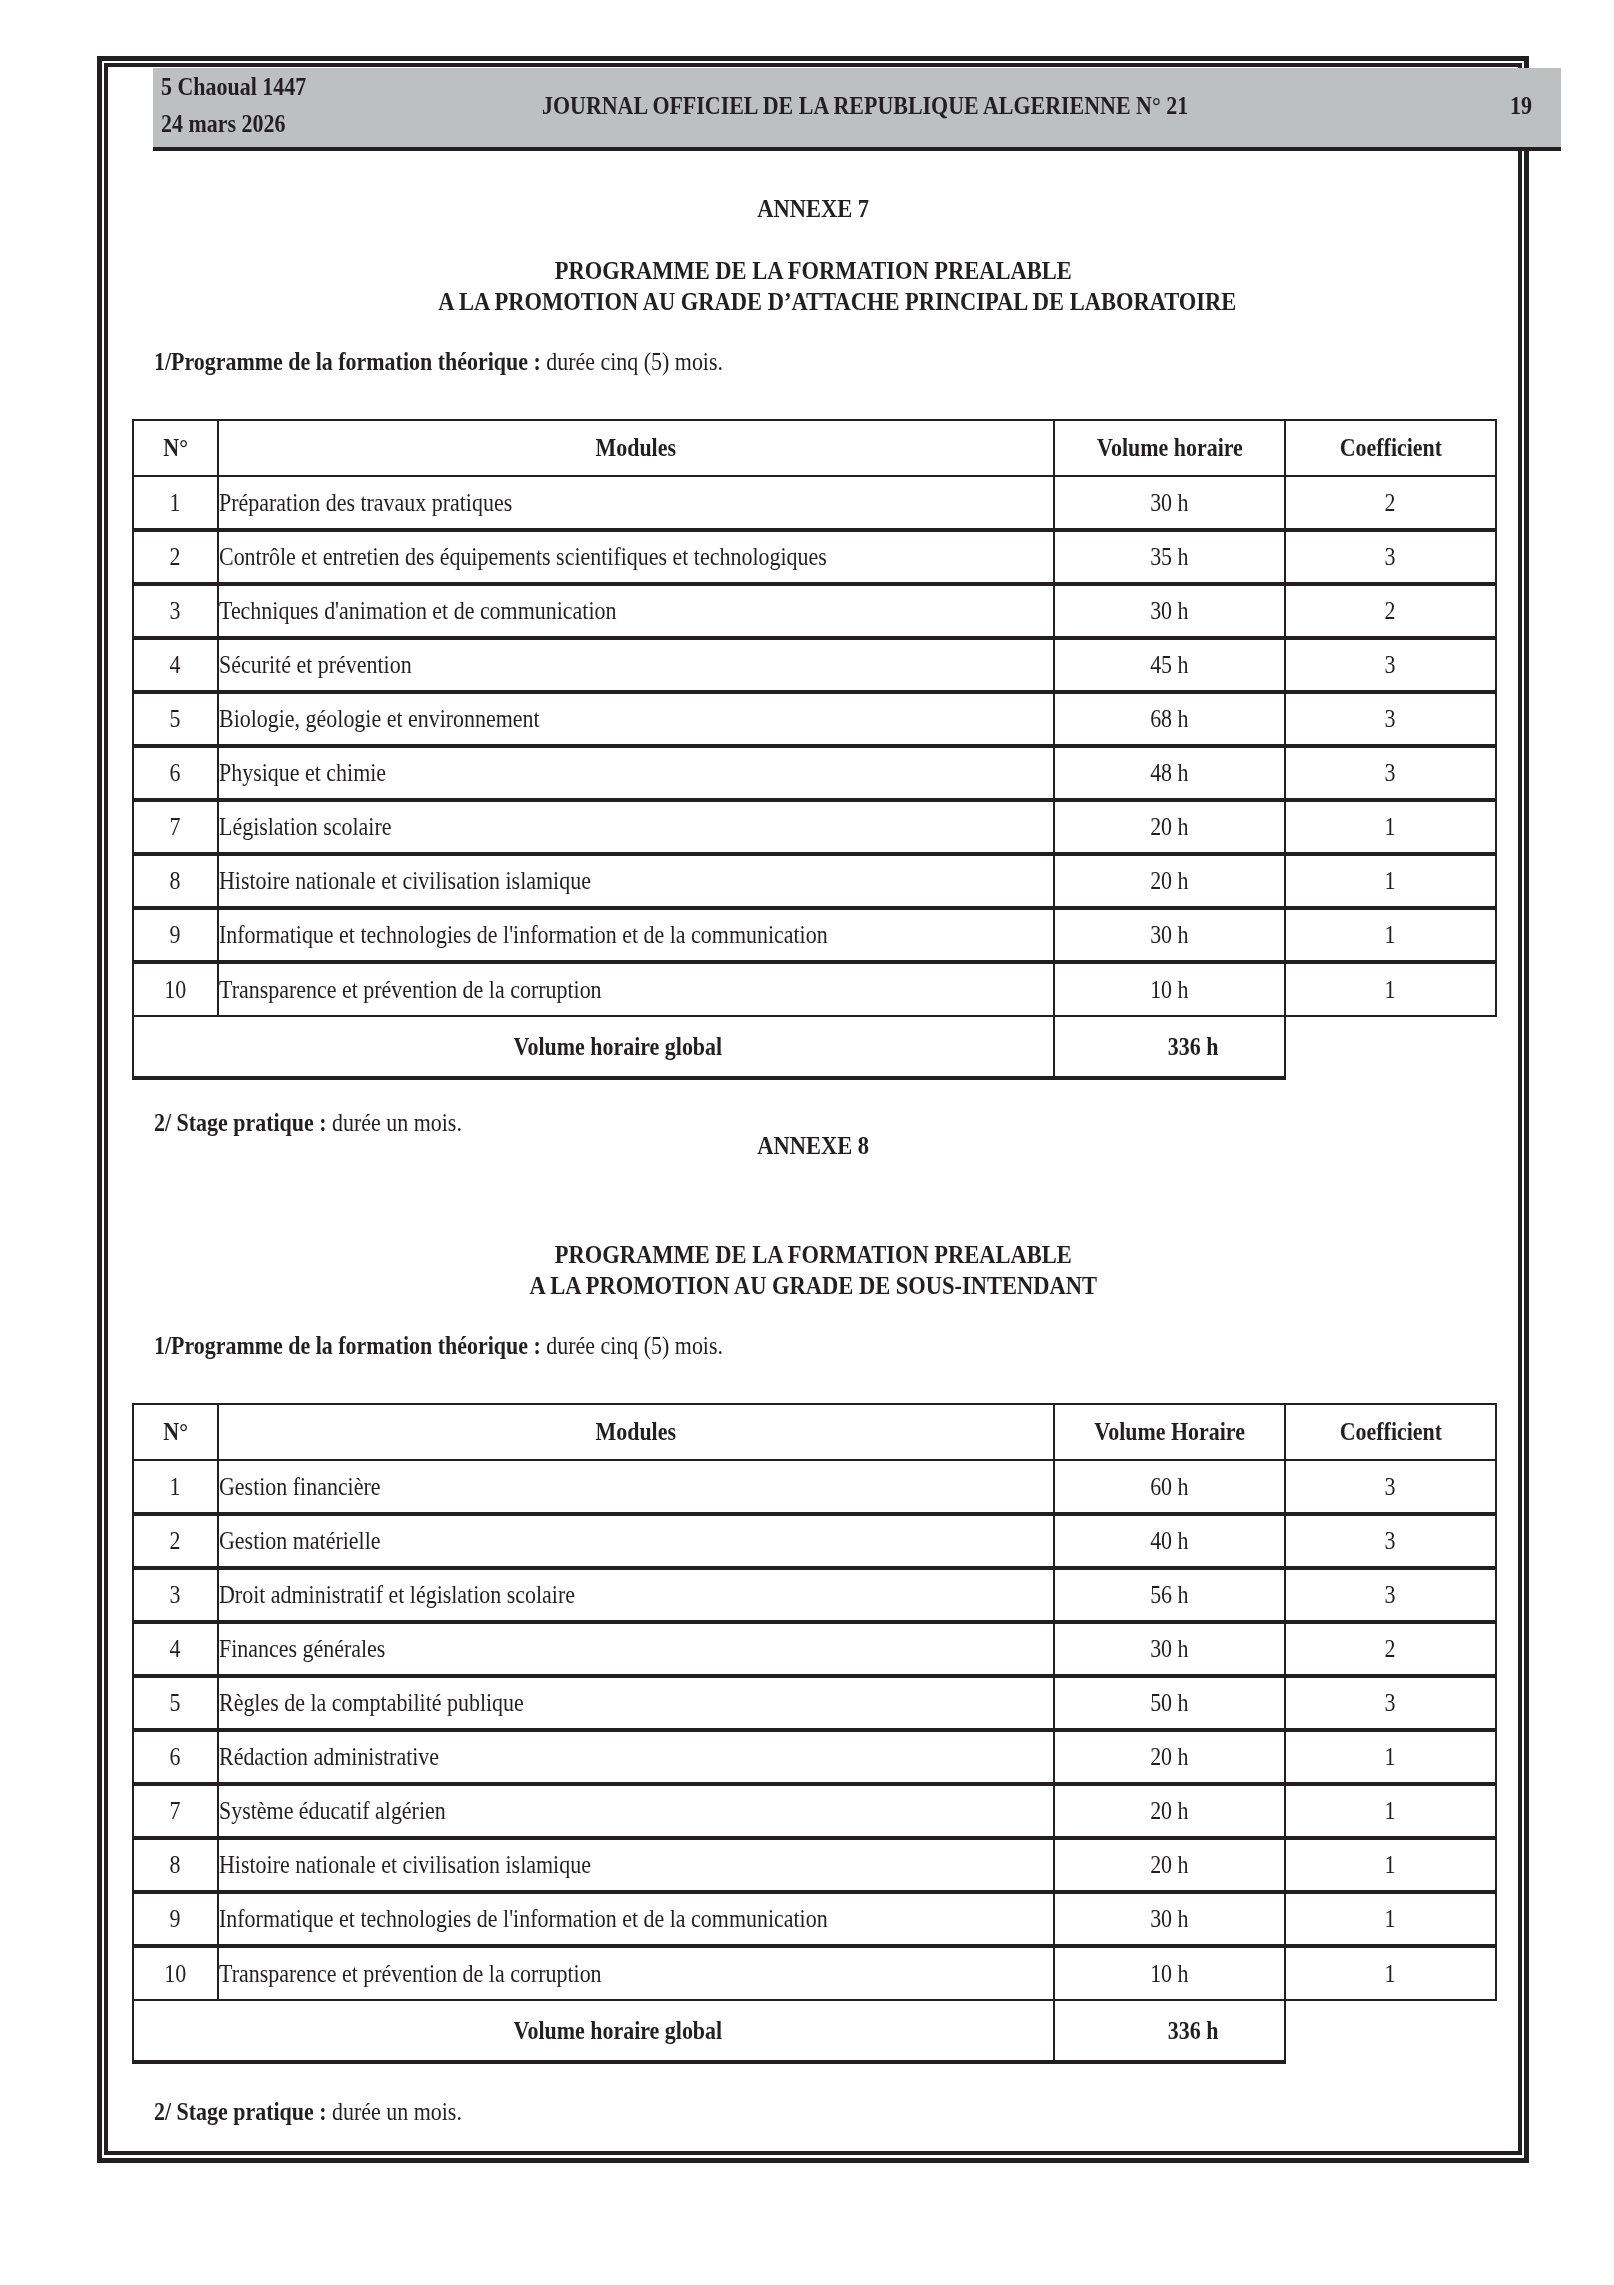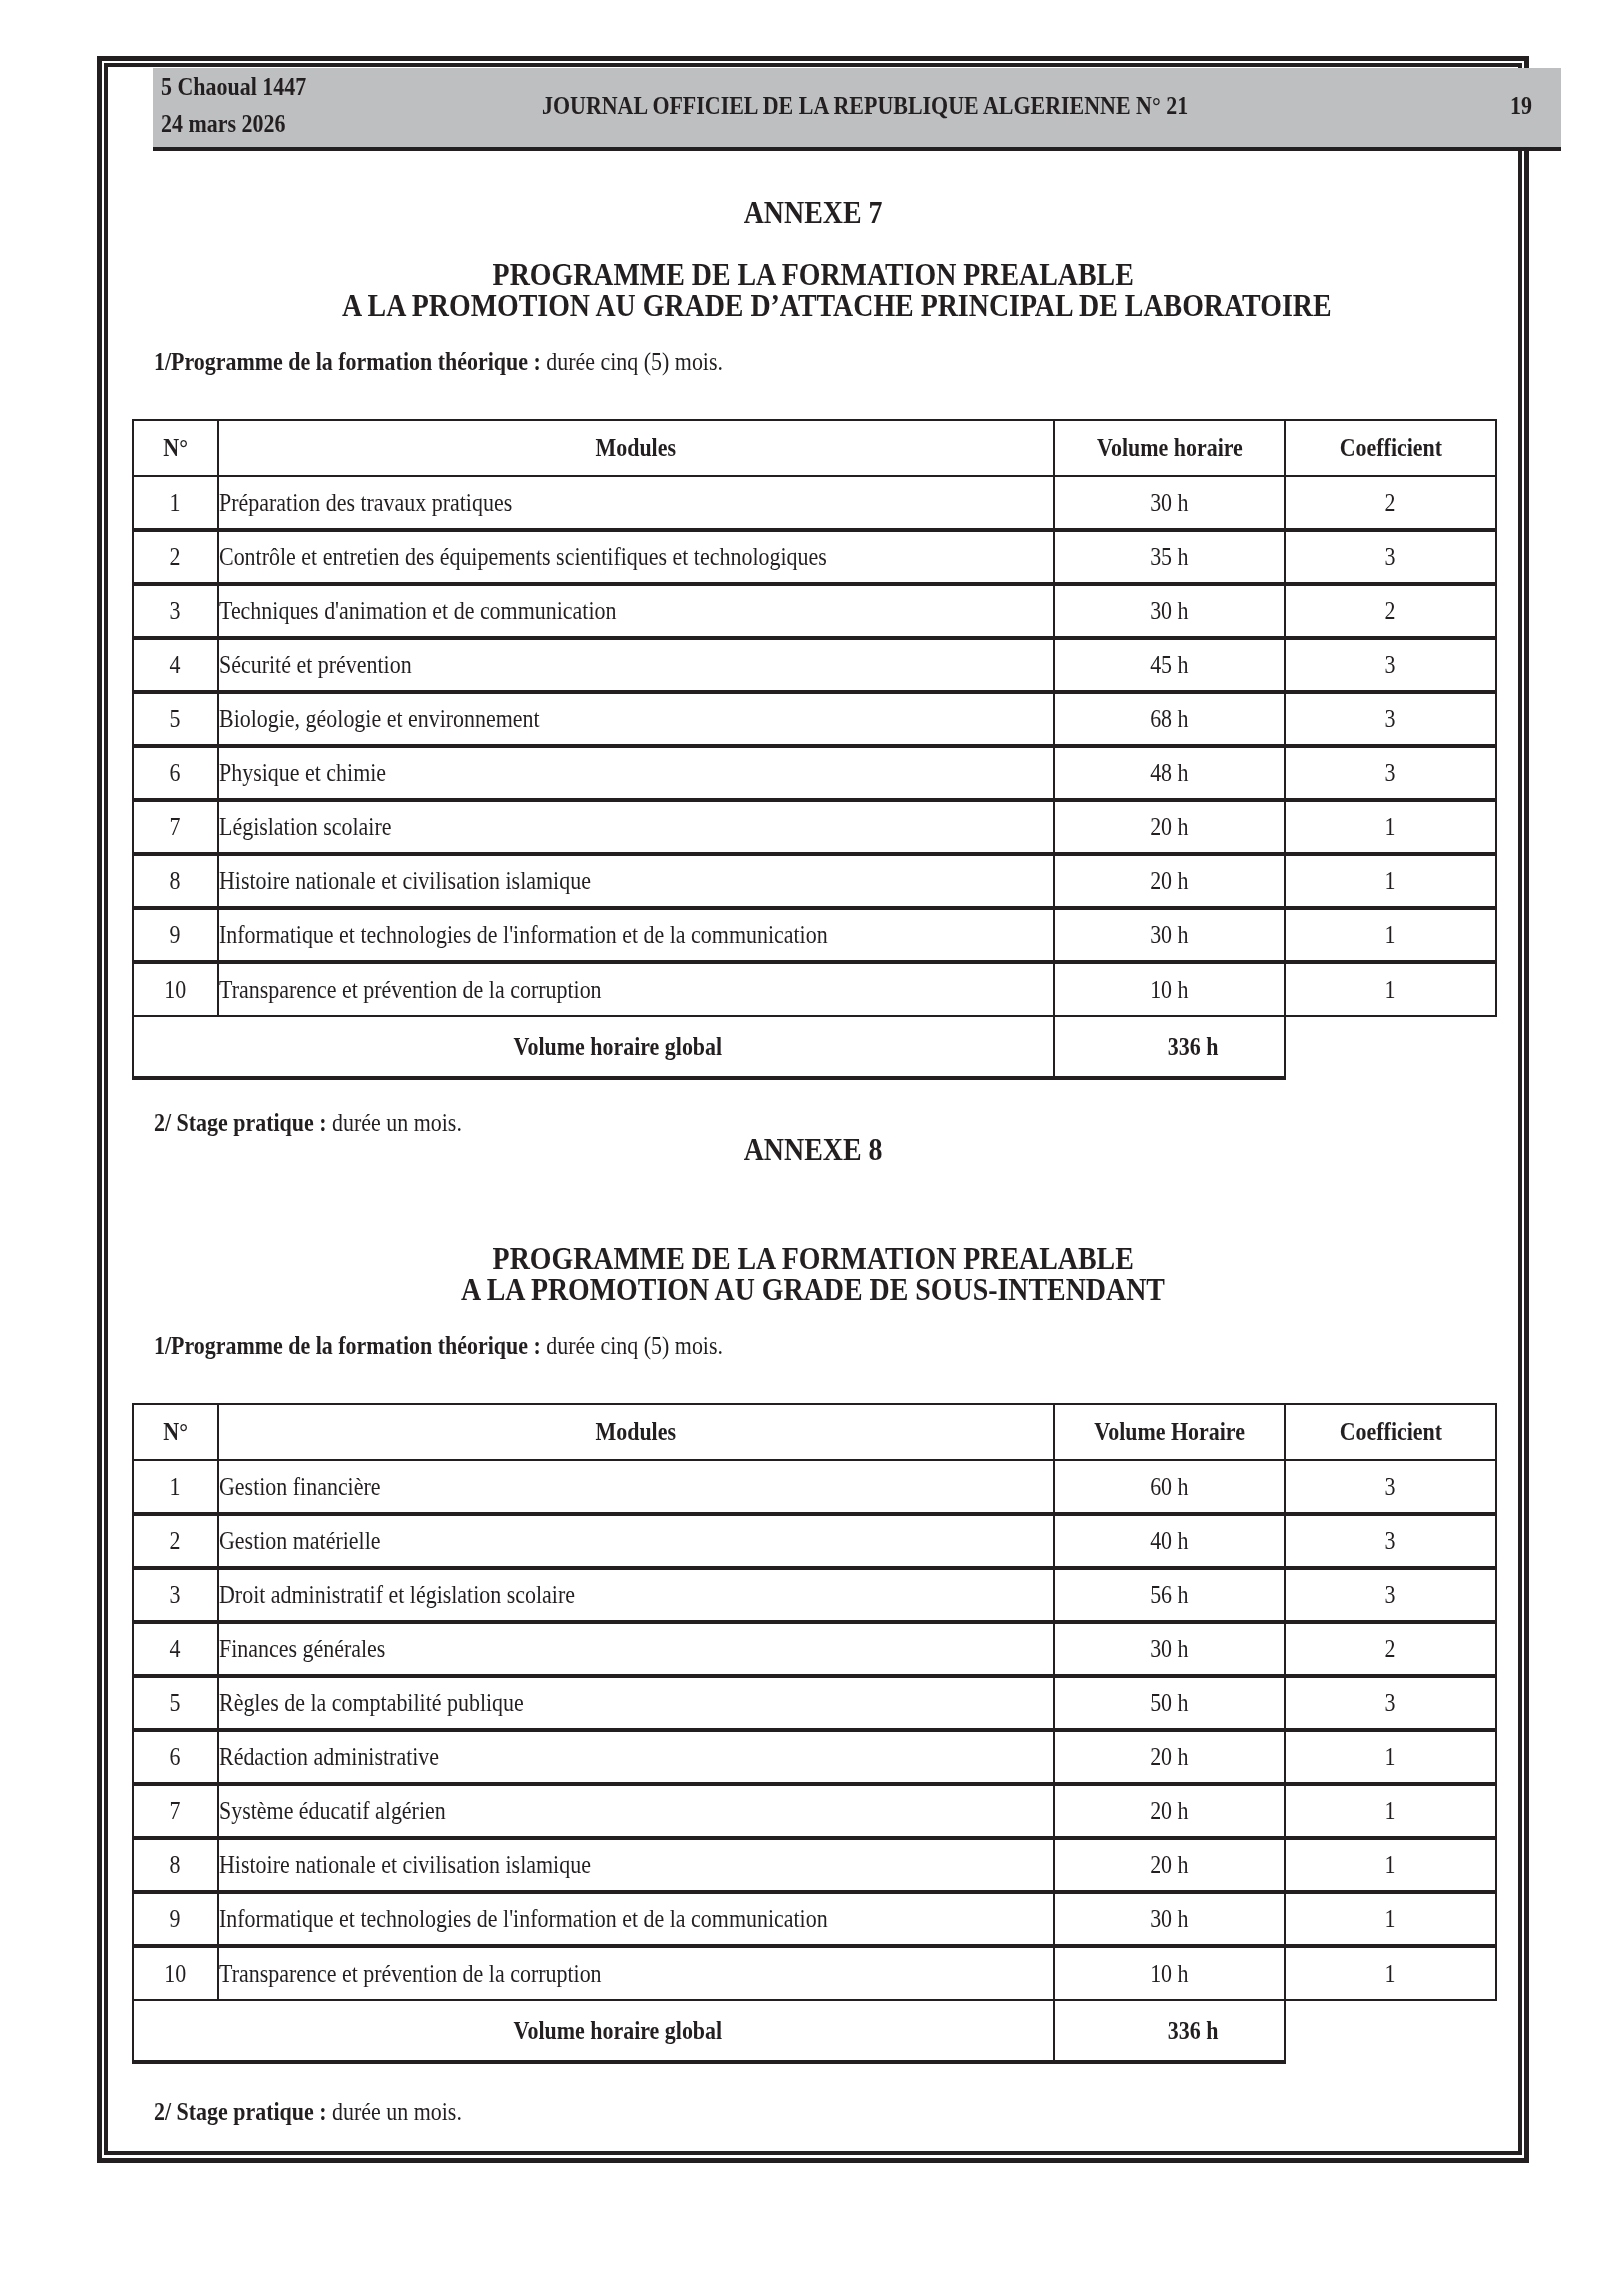--- a/index.html
+++ b/index.html
@@ -23,21 +23,21 @@
     position: absolute; font-weight: bold; font-size: 24.4px; white-space: nowrap;
     transform: scaleX(0.9); transform-origin: left center;
   }
   .hdr-date1 { left: 8.1px; top: 4.5px; }
   .hdr-date2 { left: 8.1px; top: 42px; }
   .hdr-title { left: 389px; top: 24.4px; }
   .hdr-page  { left: 1357px; top: 24.4px; }
 
   .center-line {
     position: absolute; left: 109px; width: 1408px; text-align: center;
-    font-weight: bold; font-size: 31px; white-space: nowrap;
+    font-weight: bold; font-size: 25px; white-space: nowrap;
   }
   .center-line span { display: inline-block; transform: scaleX(0.9); }
   .para {
     position: absolute; left: 154px; font-size: 24.4px; white-space: nowrap;
     transform: scaleX(0.9); transform-origin: left center;
   }
   .para b { font-weight: bold; }
 
   table.modules {
     position: absolute; left: 132px; width: 1362px; border-collapse: collapse;

